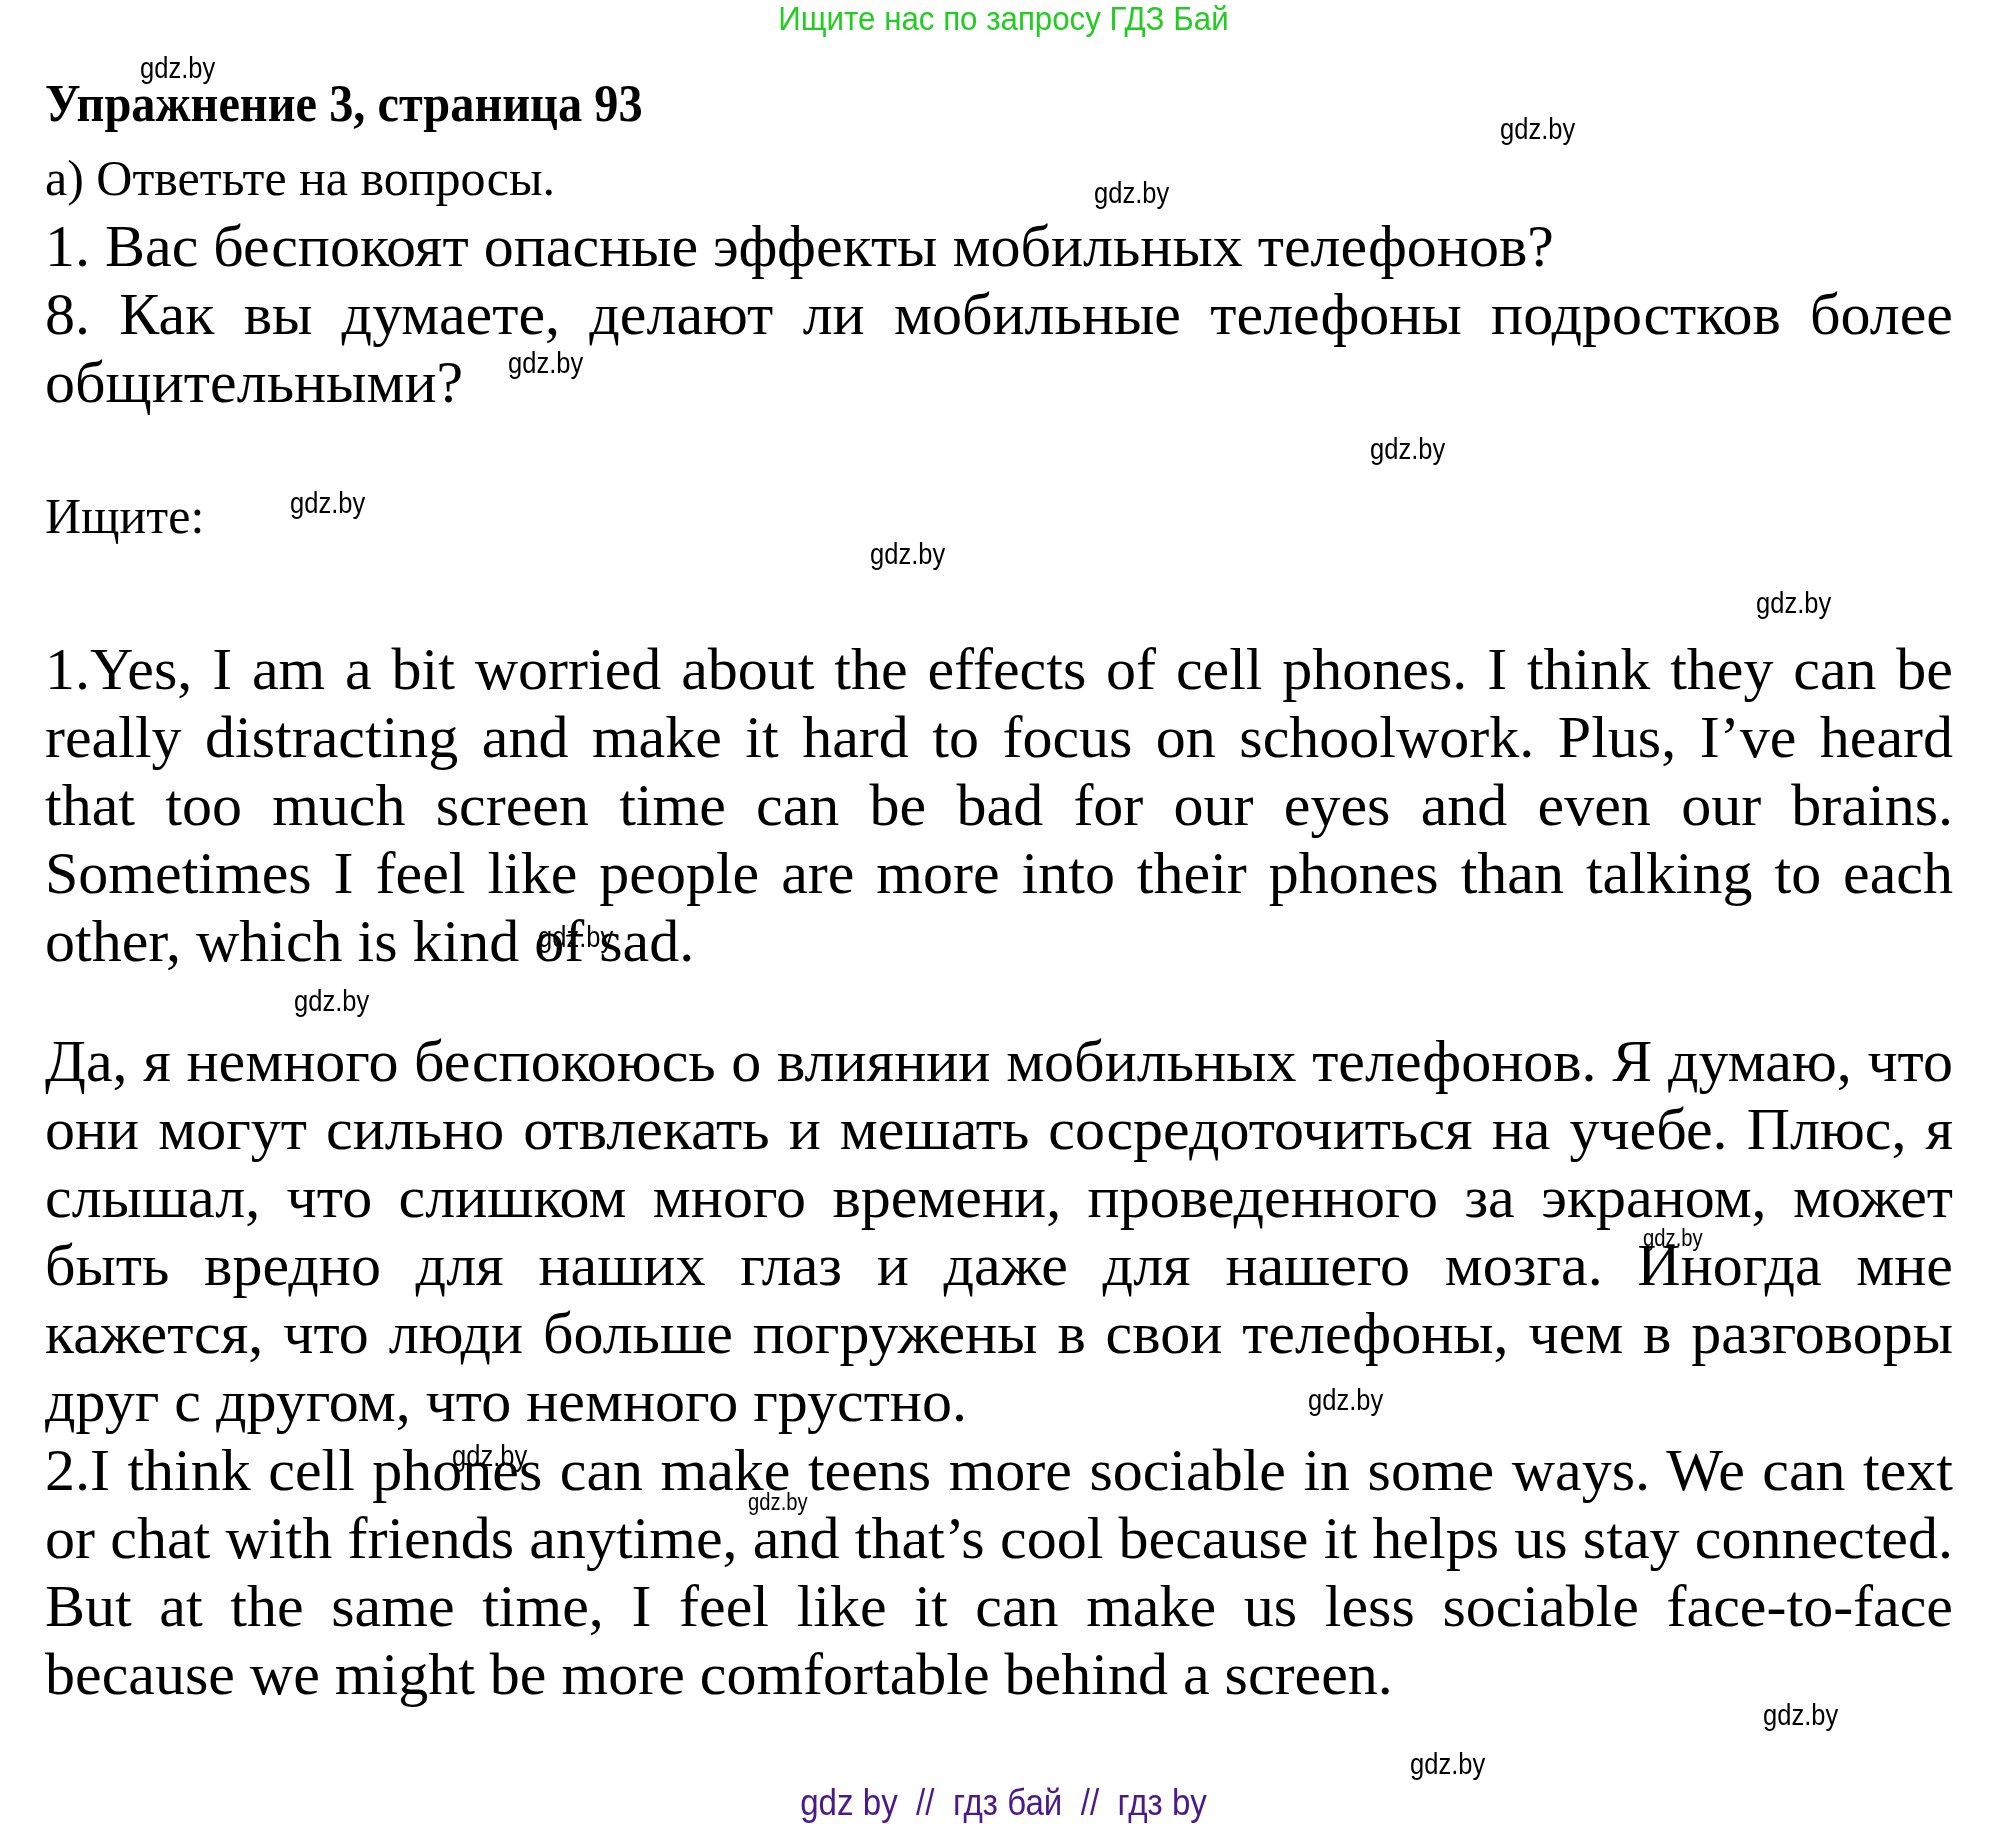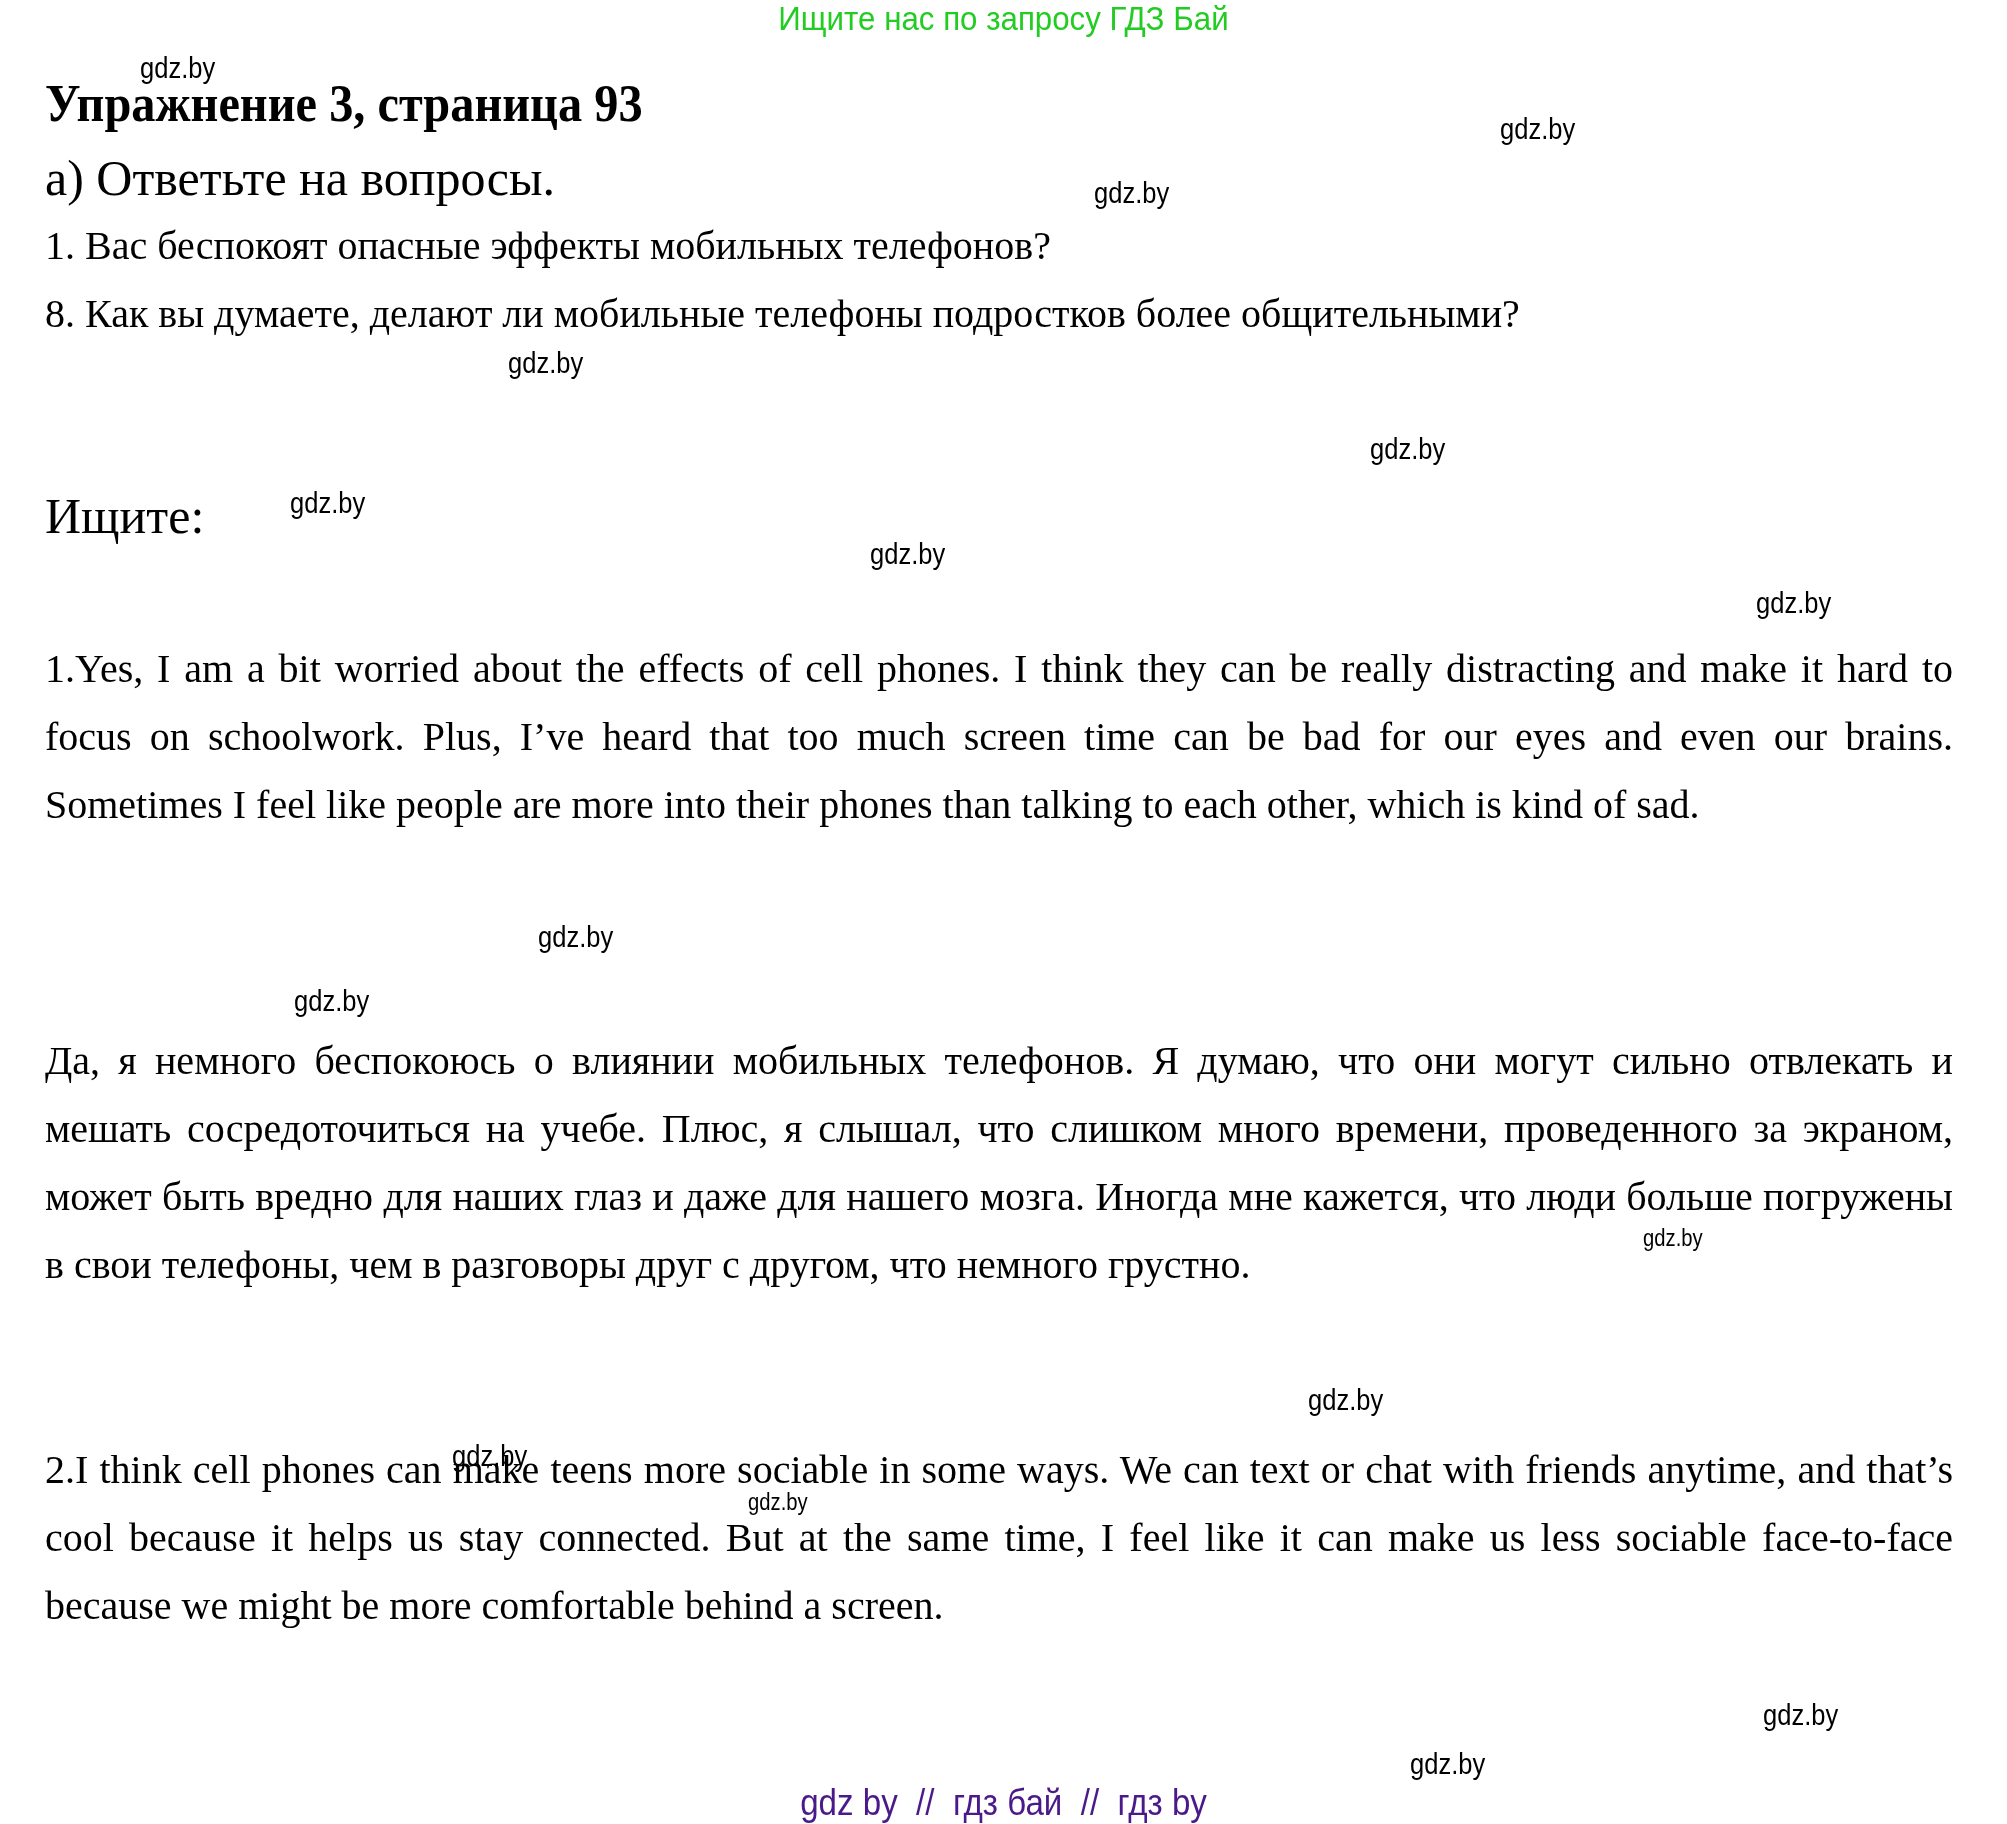--- a/index.html
+++ b/index.html
@@ -2,21 +2,21 @@
 <html><head>
 <meta charset="utf-8">
 <style>
   html, body { margin:0; padding:0; background:#ffffff; }
   body { width:2007px; height:1824px; position:relative; overflow:hidden; }
   .serif { font-family: "Liberation Serif", "DejaVu Serif", serif; color:#000; }
   .sans { font-family: "Liberation Sans", "DejaVu Sans", sans-serif; }
   .top-banner { position:absolute; left:0; width:2007px; top:0; text-align:center; font-size:34px; line-height:36px; transform:scaleX(0.92); }
   .title { position:absolute; left:45px; top:74px; font-size:52px; font-weight:bold; line-height:60px; white-space:nowrap; transform-origin:left top; transform:scaleX(0.93); }
   .line { position:absolute; left:45px; width:1908px; font-size:50px; line-height:60px; white-space:nowrap; }
-  .para { position:absolute; left:45px; width:1908px; font-size:40px; line-height:68px; text-align:justify; text-align-last:left; }
+  .para { position:absolute; left:45px; width:1908px; font-size:60px; line-height:68px; text-align:justify; text-align-last:left; }
   .wm { position:absolute; font-size:29px; line-height:32px; color:#000; white-space:nowrap; transform:scaleX(0.88); transform-origin:left top; }
   .wm.small { font-size:23px; }
   .footer { position:absolute; left:0; width:2007px; top:1803px; text-align:center; font-size:36px; line-height:40px; transform:translateY(-50%) scaleX(0.92); white-space:pre; }
 </style>
 </head>
 <body>
 
 <div class="top-banner sans" style="color:#22cc22;">Ищите нас по запросу ГДЗ Бай</div>
 
 <div class="wm sans" style="left:140px; top:52px;">gdz.by</div>

